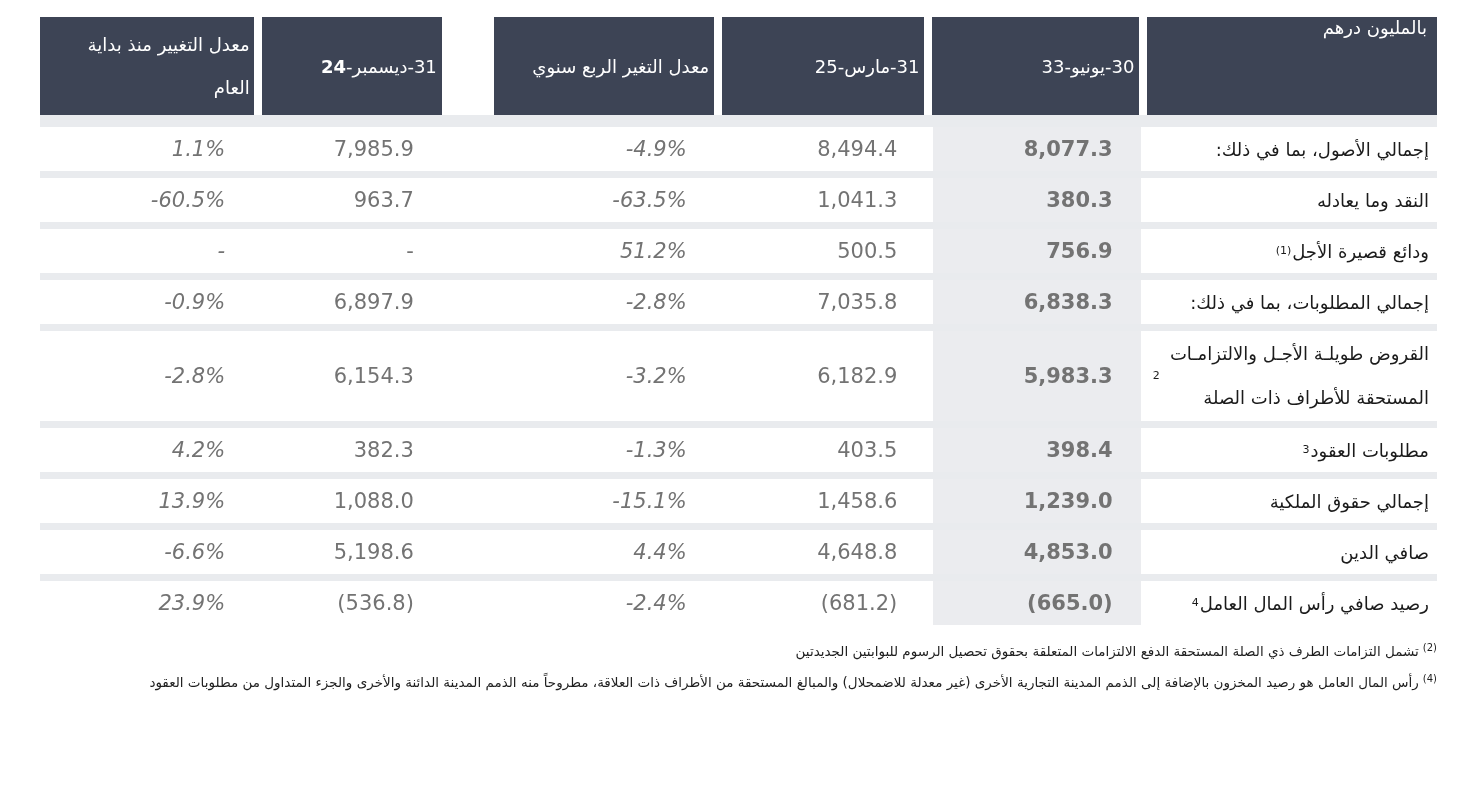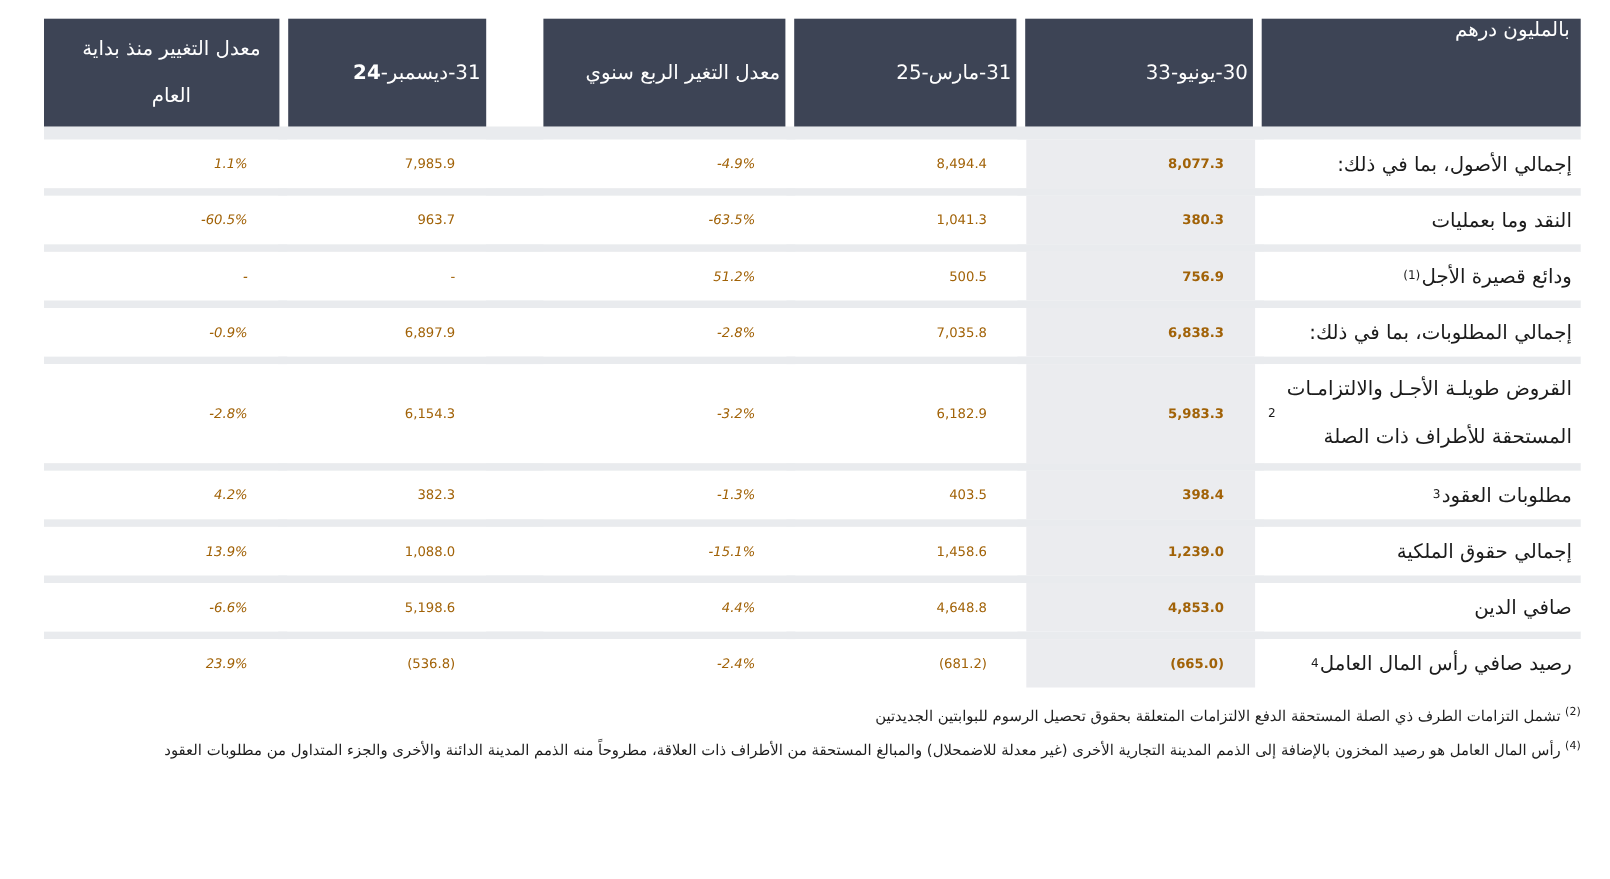--- a/index.html
+++ b/index.html
@@ -37,40 +37,40 @@
   .c-label { width: 302px; justify-content: flex-start; padding: 0 8px 0 4px; font-size: 18px; }
   .c-jun   { width: 216px; }
   .c-mar   { width: 211px; }
   .c-qoq   { width: 230px; margin-left: 44px; }
   .c-dec   { width: 188px; }
   .c-ytd   { width: 222px; }
   .val {
     direction: ltr;
     justify-content: flex-end;
     padding: 0 28px 0 6px;
-    font-size: 12px;
-    color: #a16207;
+    font-size: 21px;
+    color: #737373;
   }
   .c-jun.val { background: #ebecef; font-weight: bold; }
   .pct { font-style: italic; }
   .head {
     background: #3d4455;
     color: #ffffff;
     font-size: 18px;
     justify-content: flex-start;
     padding: 0 5px 0 0;
   }
   .head.h-unit {
     align-items: flex-start;
     padding: 0 10px 0 0;
     font-weight: normal;
   }
   .head.h-ytd {
     display: block;
-    text-align: center;
+    text-align: right;
     line-height: 43px;
     padding: 6px 4px 0 22px;
   }
   .head b { font-weight: bold; }
   .lbl { display: inline; }
   .tall .lbl { line-height: 44px; }
   .lblsup {
     font-size: 11px;
     vertical-align: super;
     margin-right: 1px;
@@ -124,21 +124,21 @@
         </div>
     <div class="cell val c-jun">8,077.3</div>
     <div class="cell val c-mar">8,494.4</div>
     <div class="cell val pct c-qoq">-4.9%</div>
     <div class="cell val c-dec">7,985.9</div>
     <div class="cell val pct c-ytd">1.1%</div>
   </div>
 <div class="row-gap"></div>
   <div class="trow">
     <div class="cell c-label">
-          <span class="lbl">النقد وما بعمليات</span>
+          <span class="lbl">النقد وما يعادله</span>
         </div>
     <div class="cell val c-jun">380.3</div>
     <div class="cell val c-mar">1,041.3</div>
     <div class="cell val pct c-qoq">-63.5%</div>
     <div class="cell val c-dec">963.7</div>
     <div class="cell val pct c-ytd">-60.5%</div>
   </div>
 <div class="row-gap"></div>
   <div class="trow">
     <div class="cell c-label">

